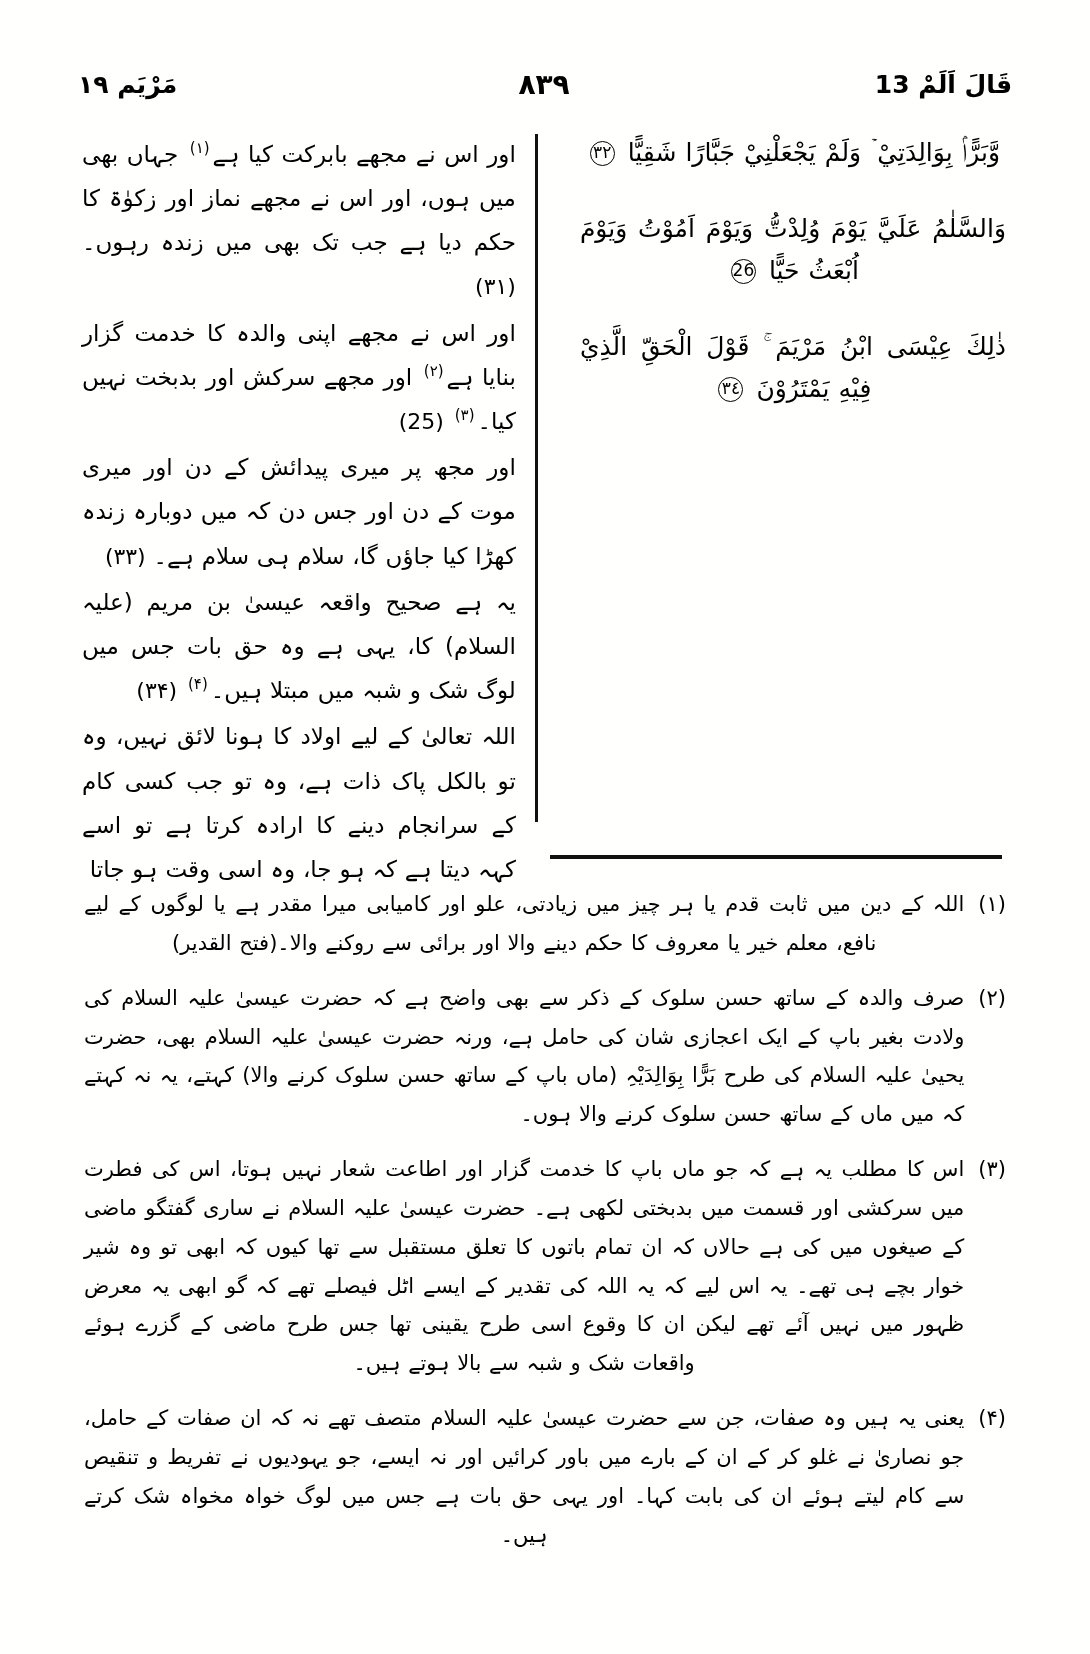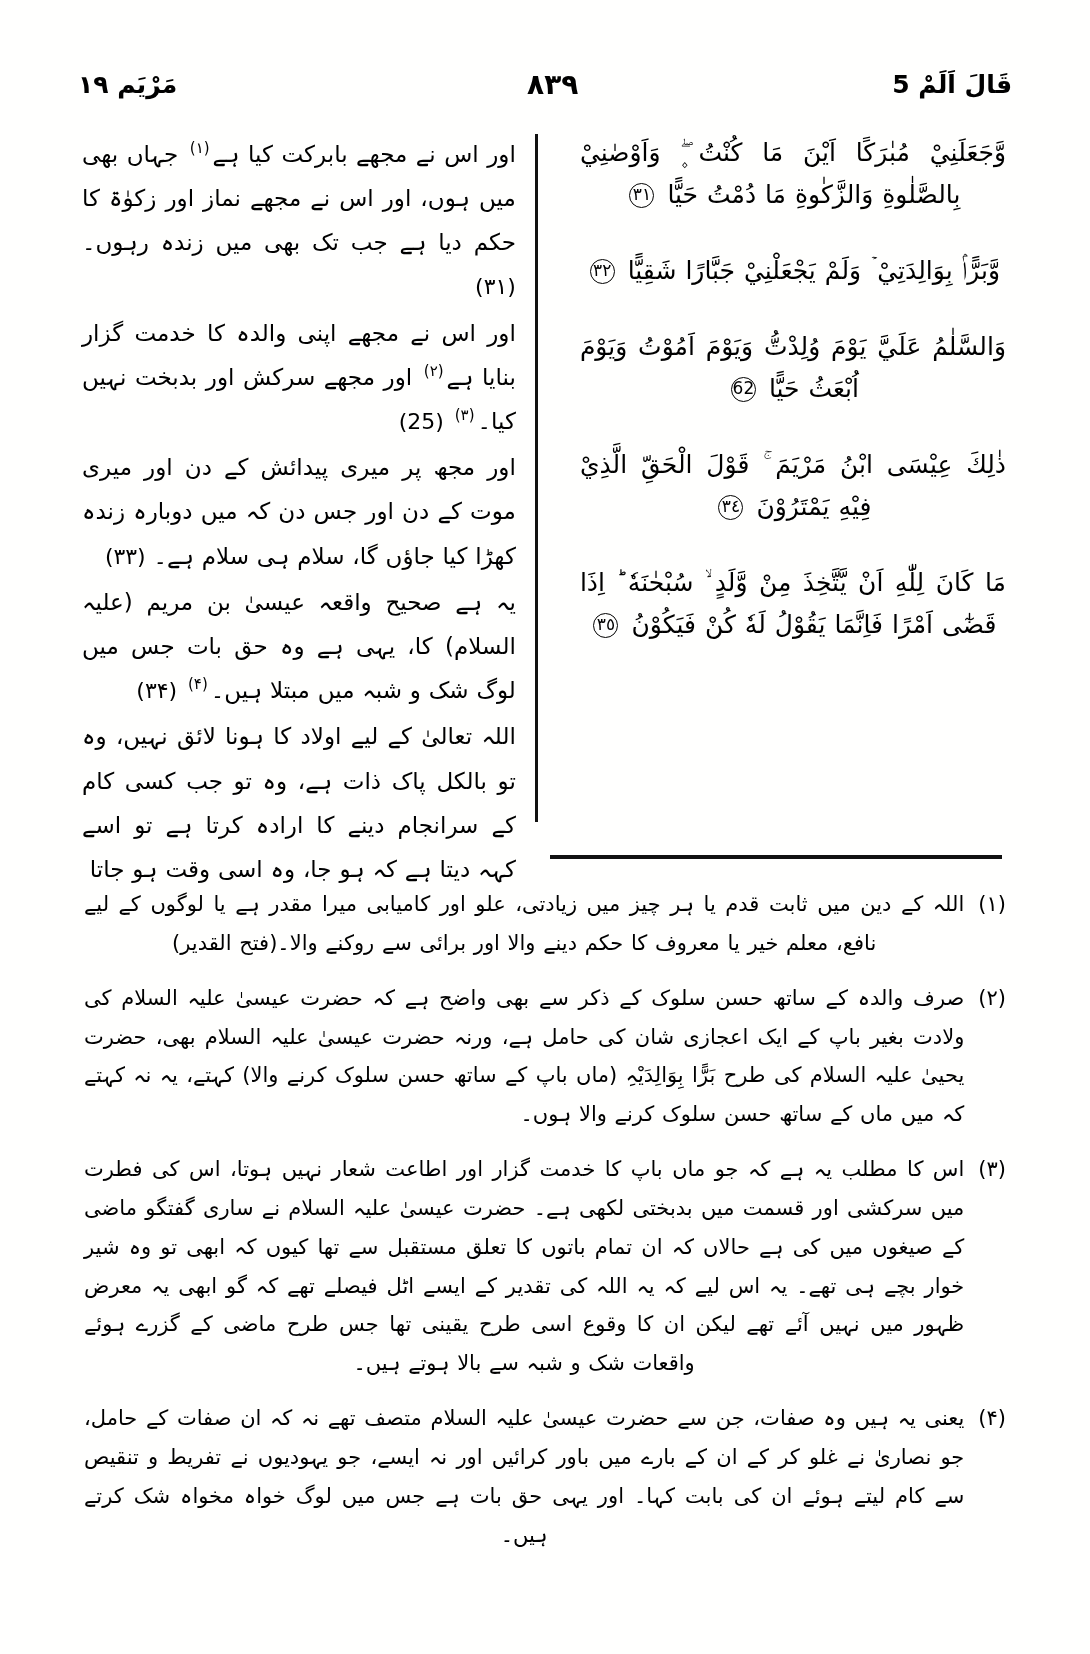--- a/index.html
+++ b/index.html
@@ -168,49 +168,41 @@
   }
   .fn-text.last-right { text-align-last: right; }
   .fn-src { white-space: nowrap; }
 </style>
 </head>
 <body>
 
 <div class="page">
 
   <div class="running-header">
-    <div class="hdr-item hdr-para">قَالَ اَلَمْ 5</div>
+    <div class="hdr-item hdr-para">قَالَ اَلَمْ 13</div>
     <div class="hdr-item hdr-page">٨٣٩</div>
     <div class="hdr-item hdr-surah">مَرْيَم ١٩</div>
   </div>
 
   <div class="body-wrap">
 
     <div class="col-divider"></div>
 
     <div class="col-arabic">
       <p class="ayah">
-        <span>وَّجَعَلَنِيْ مُبٰرَكًا اَيْنَ مَا كُنْتُ ۪ۖ وَاَوْصٰنِيْ بِالصَّلٰوةِ وَالزَّكٰوةِ مَا دُمْتُ حَيًّا</span>
-        <span class="ayah-num">٣١</span>
-      </p>
-      <p class="ayah">
         <span>وَّبَرًّاۢ بِوَالِدَتِيْ ۡ وَلَمْ يَجْعَلْنِيْ جَبَّارًا شَقِيًّا</span>
         <span class="ayah-num">٣٢</span>
       </p>
       <p class="ayah">
         <span>وَالسَّلٰمُ عَلَيَّ يَوْمَ وُلِدْتُّ وَيَوْمَ اَمُوْتُ وَيَوْمَ اُبْعَثُ حَيًّا</span>
-        <span class="ayah-num">62</span>
+        <span class="ayah-num">26</span>
       </p>
       <p class="ayah">
         <span>ذٰلِكَ عِيْسَى ابْنُ مَرْيَمَ ۚ قَوْلَ الْحَقِّ الَّذِيْ فِيْهِ يَمْتَرُوْنَ</span>
         <span class="ayah-num">٣٤</span>
-      </p>
-      <p class="ayah">
-        <span>مَا كَانَ لِلّٰهِ اَنْ يَّتَّخِذَ مِنْ وَّلَدٍ ۙ سُبْحٰنَهٗ ؕ اِذَا قَضٰٓى اَمْرًا فَاِنَّمَا يَقُوْلُ لَهٗ كُنْ فَيَكُوْنُ</span>
-        <span class="ayah-num">٣٥</span>
       </p>
     </div>
 
     <div class="col-urdu">
       <p class="trans-block">
         <span>اور اس نے مجھے بابرکت کیا ہے</span><span class="fn-ref">(۱)</span>
         <span>جہاں بھی میں ہوں، اور اس نے مجھے نماز اور زکوٰۃ کا حکم دیا ہے جب تک بھی میں زندہ رہوں۔</span>
         <span class="v-num">(۳۱)</span>
       </p>
       <p class="trans-block">

